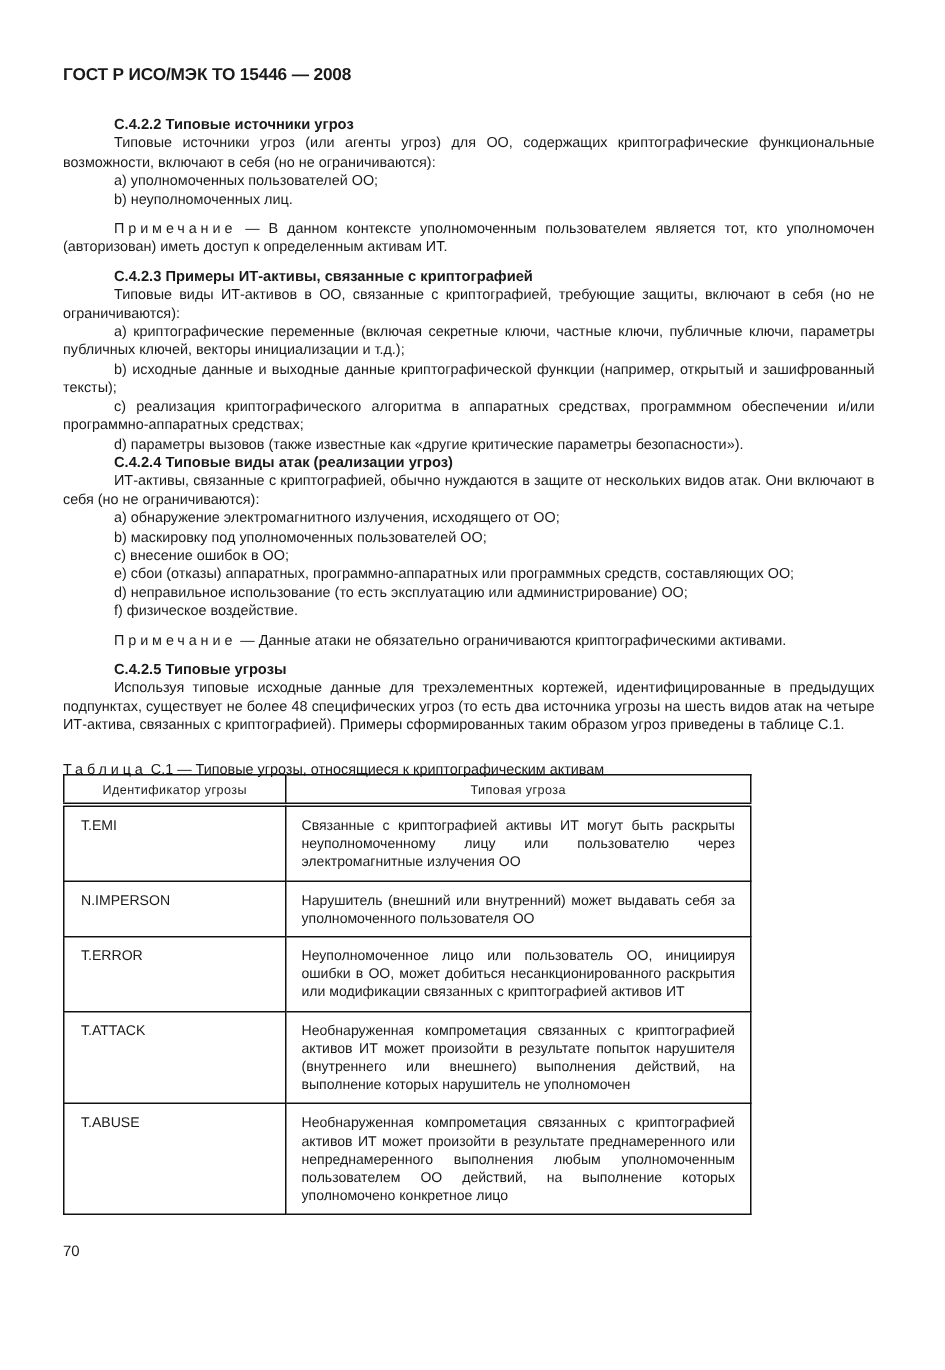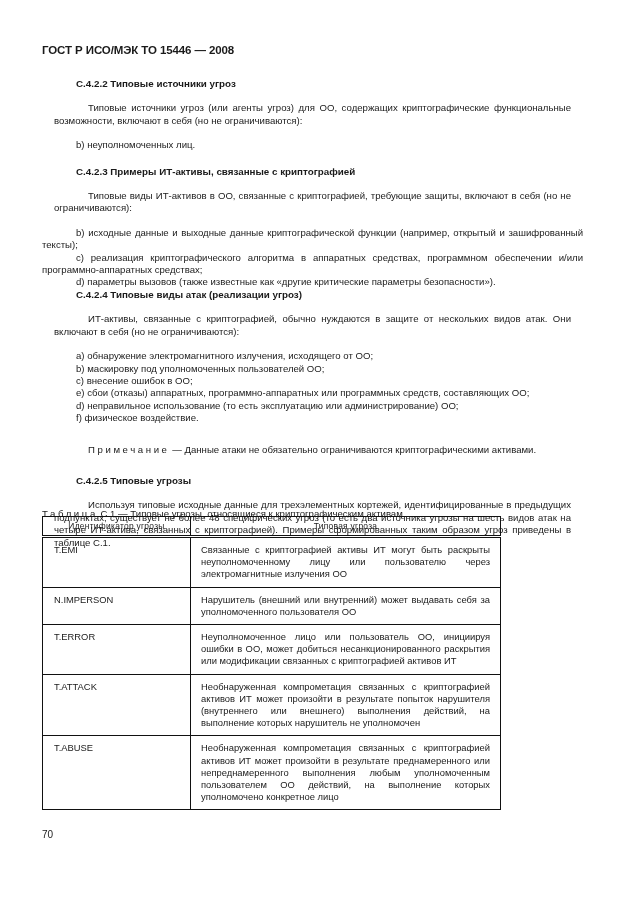--- a/index.html
+++ b/index.html
@@ -1,21 +1,21 @@
 <!DOCTYPE html>
 <html><head>
 <meta charset="utf-8">
 <style>
   html, body { margin: 0; padding: 0; background: #ffffff; }
   body { width: 630px; height: 913px; position: relative; overflow: hidden;
          font-family: "Liberation Sans", sans-serif; color: #1a1a1a; }
   .page { position: absolute; left: 42px; top: 0; width: 541px; }
   .hdr { position: absolute; top: 44px; left: 0; font-weight: bold; font-size: 11.5px; letter-spacing: -0.1px; }
   .body { position: absolute; top: 78px; left: 0; width: 541px; font-size: 9.6px; line-height: 12.4px; }
-  .p { margin: 12px; text-align: justify; text-indent: 34px; }
+  .p { margin: 0; text-align: justify; text-indent: 34px; }
   .li { margin: 0; padding-left: 34px; text-align: justify; }
   .li.wrap { padding-left: 0; text-indent: 34px; }
   .h { margin: 0; padding-left: 34px; font-weight: bold; font-size: 9.8px; }
   .gap { height: 7px; }
   .sp { letter-spacing: 2.6px; }
   .caption { position: absolute; top: 508px; left: 0; font-size: 9.6px; text-align: center; }
   table { position: absolute; top: 516px; left: 0; width: 459px; border-collapse: collapse; font-size: 9.4px; line-height: 12.2px; }
   th { font-weight: normal; font-size: 8.4px; letter-spacing: 0.3px; height: 18px; border: 1px solid #111; padding: 0; text-align: center; }
   thead tr { border-bottom: 3px double #111; }
   td { border: 1px solid #111; vertical-align: top; padding: 6px 10px 6px 10px; }
@@ -25,26 +25,29 @@
 </style>
 </head>
 <body>
 
 <div class="page">
   <div class="hdr">ГОСТ Р ИСО/МЭК ТО 15446 — 2008</div>
 
   <div class="body">
     <p class="h">С.4.2.2 Типовые источники угроз</p>
     <p class="p">Типовые источники угроз (или агенты угроз) для ОО, содержащих криптографические функциональные возможности, включают в себя (но не ограничиваются):</p>
+    <p class="li">a) уполномоченных пользователей ОО;</p>
     <p class="li">b) неуполномоченных лиц.</p>
     <div class="gap"></div>
+    <p class="p"><span class="sp">Примечание</span><span> — В данном контексте уполномоченным пользователем является тот, кто уполномочен (авторизован) иметь доступ к определенным активам ИТ.</span></p>
     <div class="gap"></div>
 
     <p class="h">С.4.2.3 Примеры ИТ-активы, связанные с криптографией</p>
     <p class="p">Типовые виды ИТ-активов в ОО, связанные с криптографией, требующие защиты, включают в себя (но не ограничиваются):</p>
+    <p class="li wrap">a) криптографические переменные (включая секретные ключи, частные ключи, публичные ключи, параметры публичных ключей, векторы инициализации и т.д.);</p>
     <p class="li wrap">b) исходные данные и выходные данные криптографической функции (например, открытый и зашифрованный тексты);</p>
     <p class="li wrap">c) реализация криптографического алгоритма в аппаратных средствах, программном обеспечении и/или программно-аппаратных средствах;</p>
     <p class="li wrap">d) параметры вызовов (также известные как «другие критические параметры безопасности»).</p>
 
     <p class="h">С.4.2.4 Типовые виды атак (реализации угроз)</p>
     <p class="p">ИТ-активы, связанные с криптографией, обычно нуждаются в защите от нескольких видов атак. Они включают в себя (но не ограничиваются):</p>
     <p class="li">a) обнаружение электромагнитного излучения, исходящего от ОО;</p>
     <p class="li">b) маскировку под уполномоченных пользователей ОО;</p>
     <p class="li">c) внесение ошибок в ОО;</p>
     <p class="li">e) сбои (отказы) аппаратных, программно-аппаратных или программных средств, составляющих ОО;</p>

